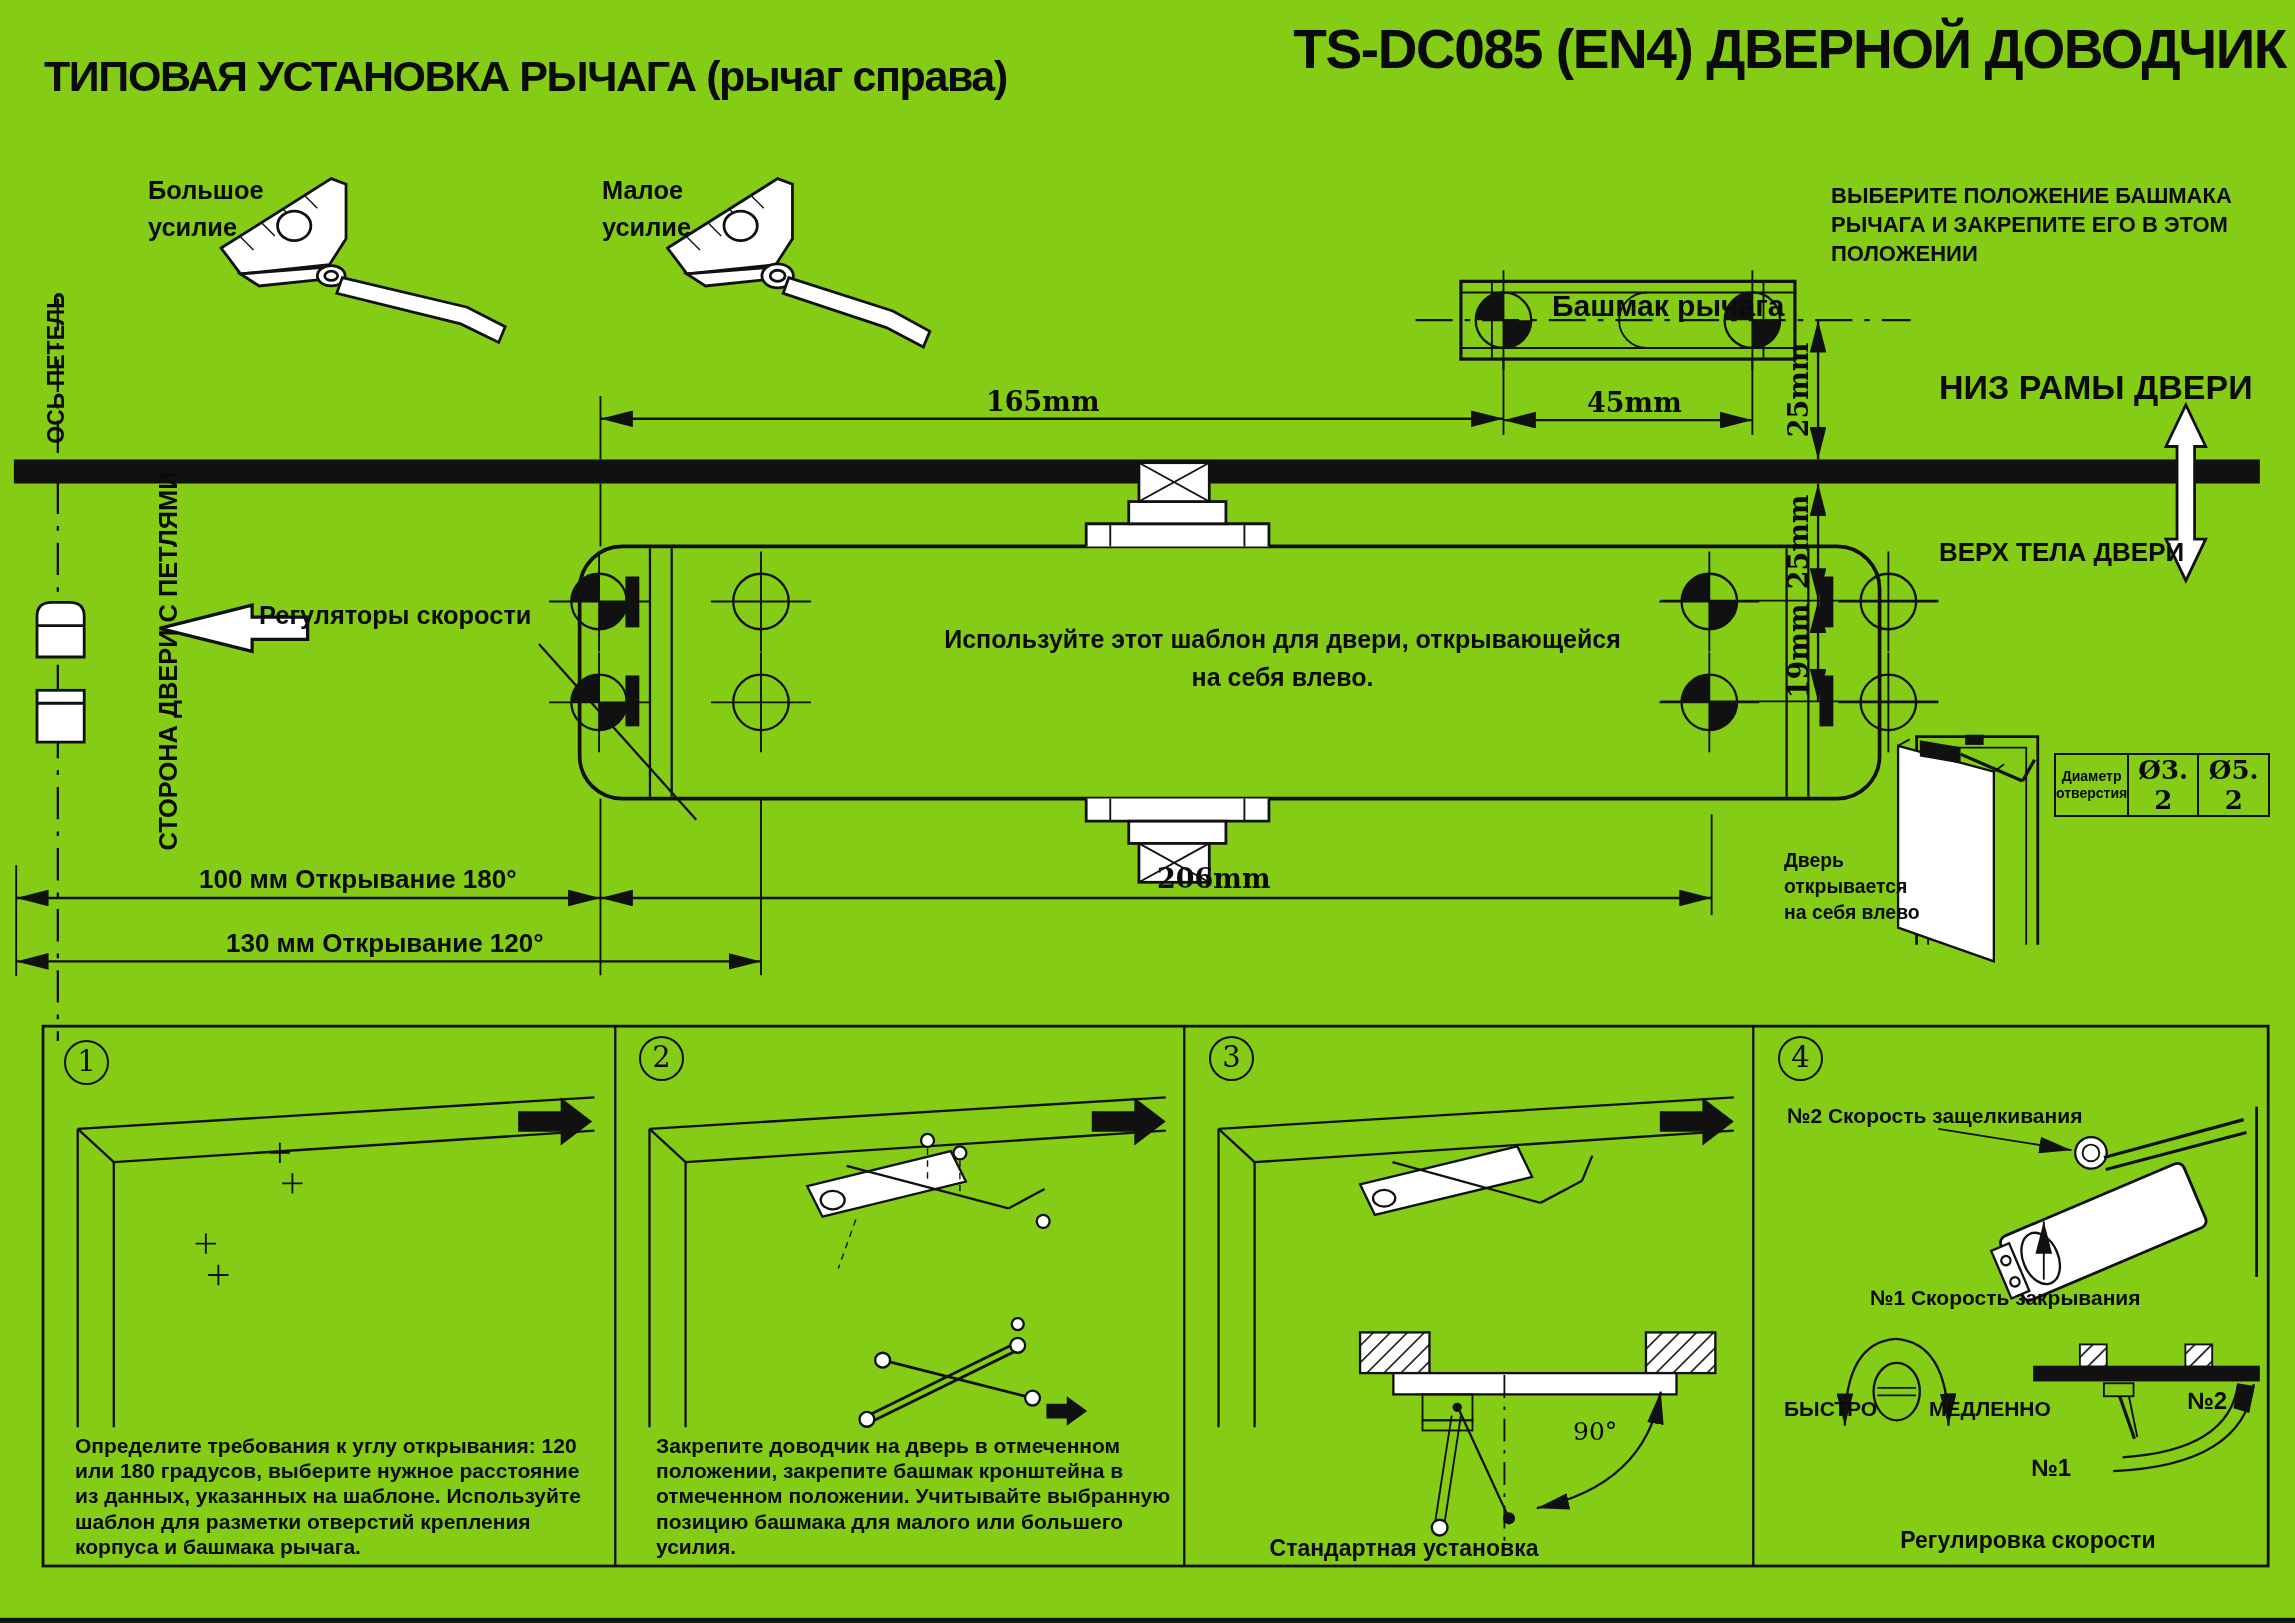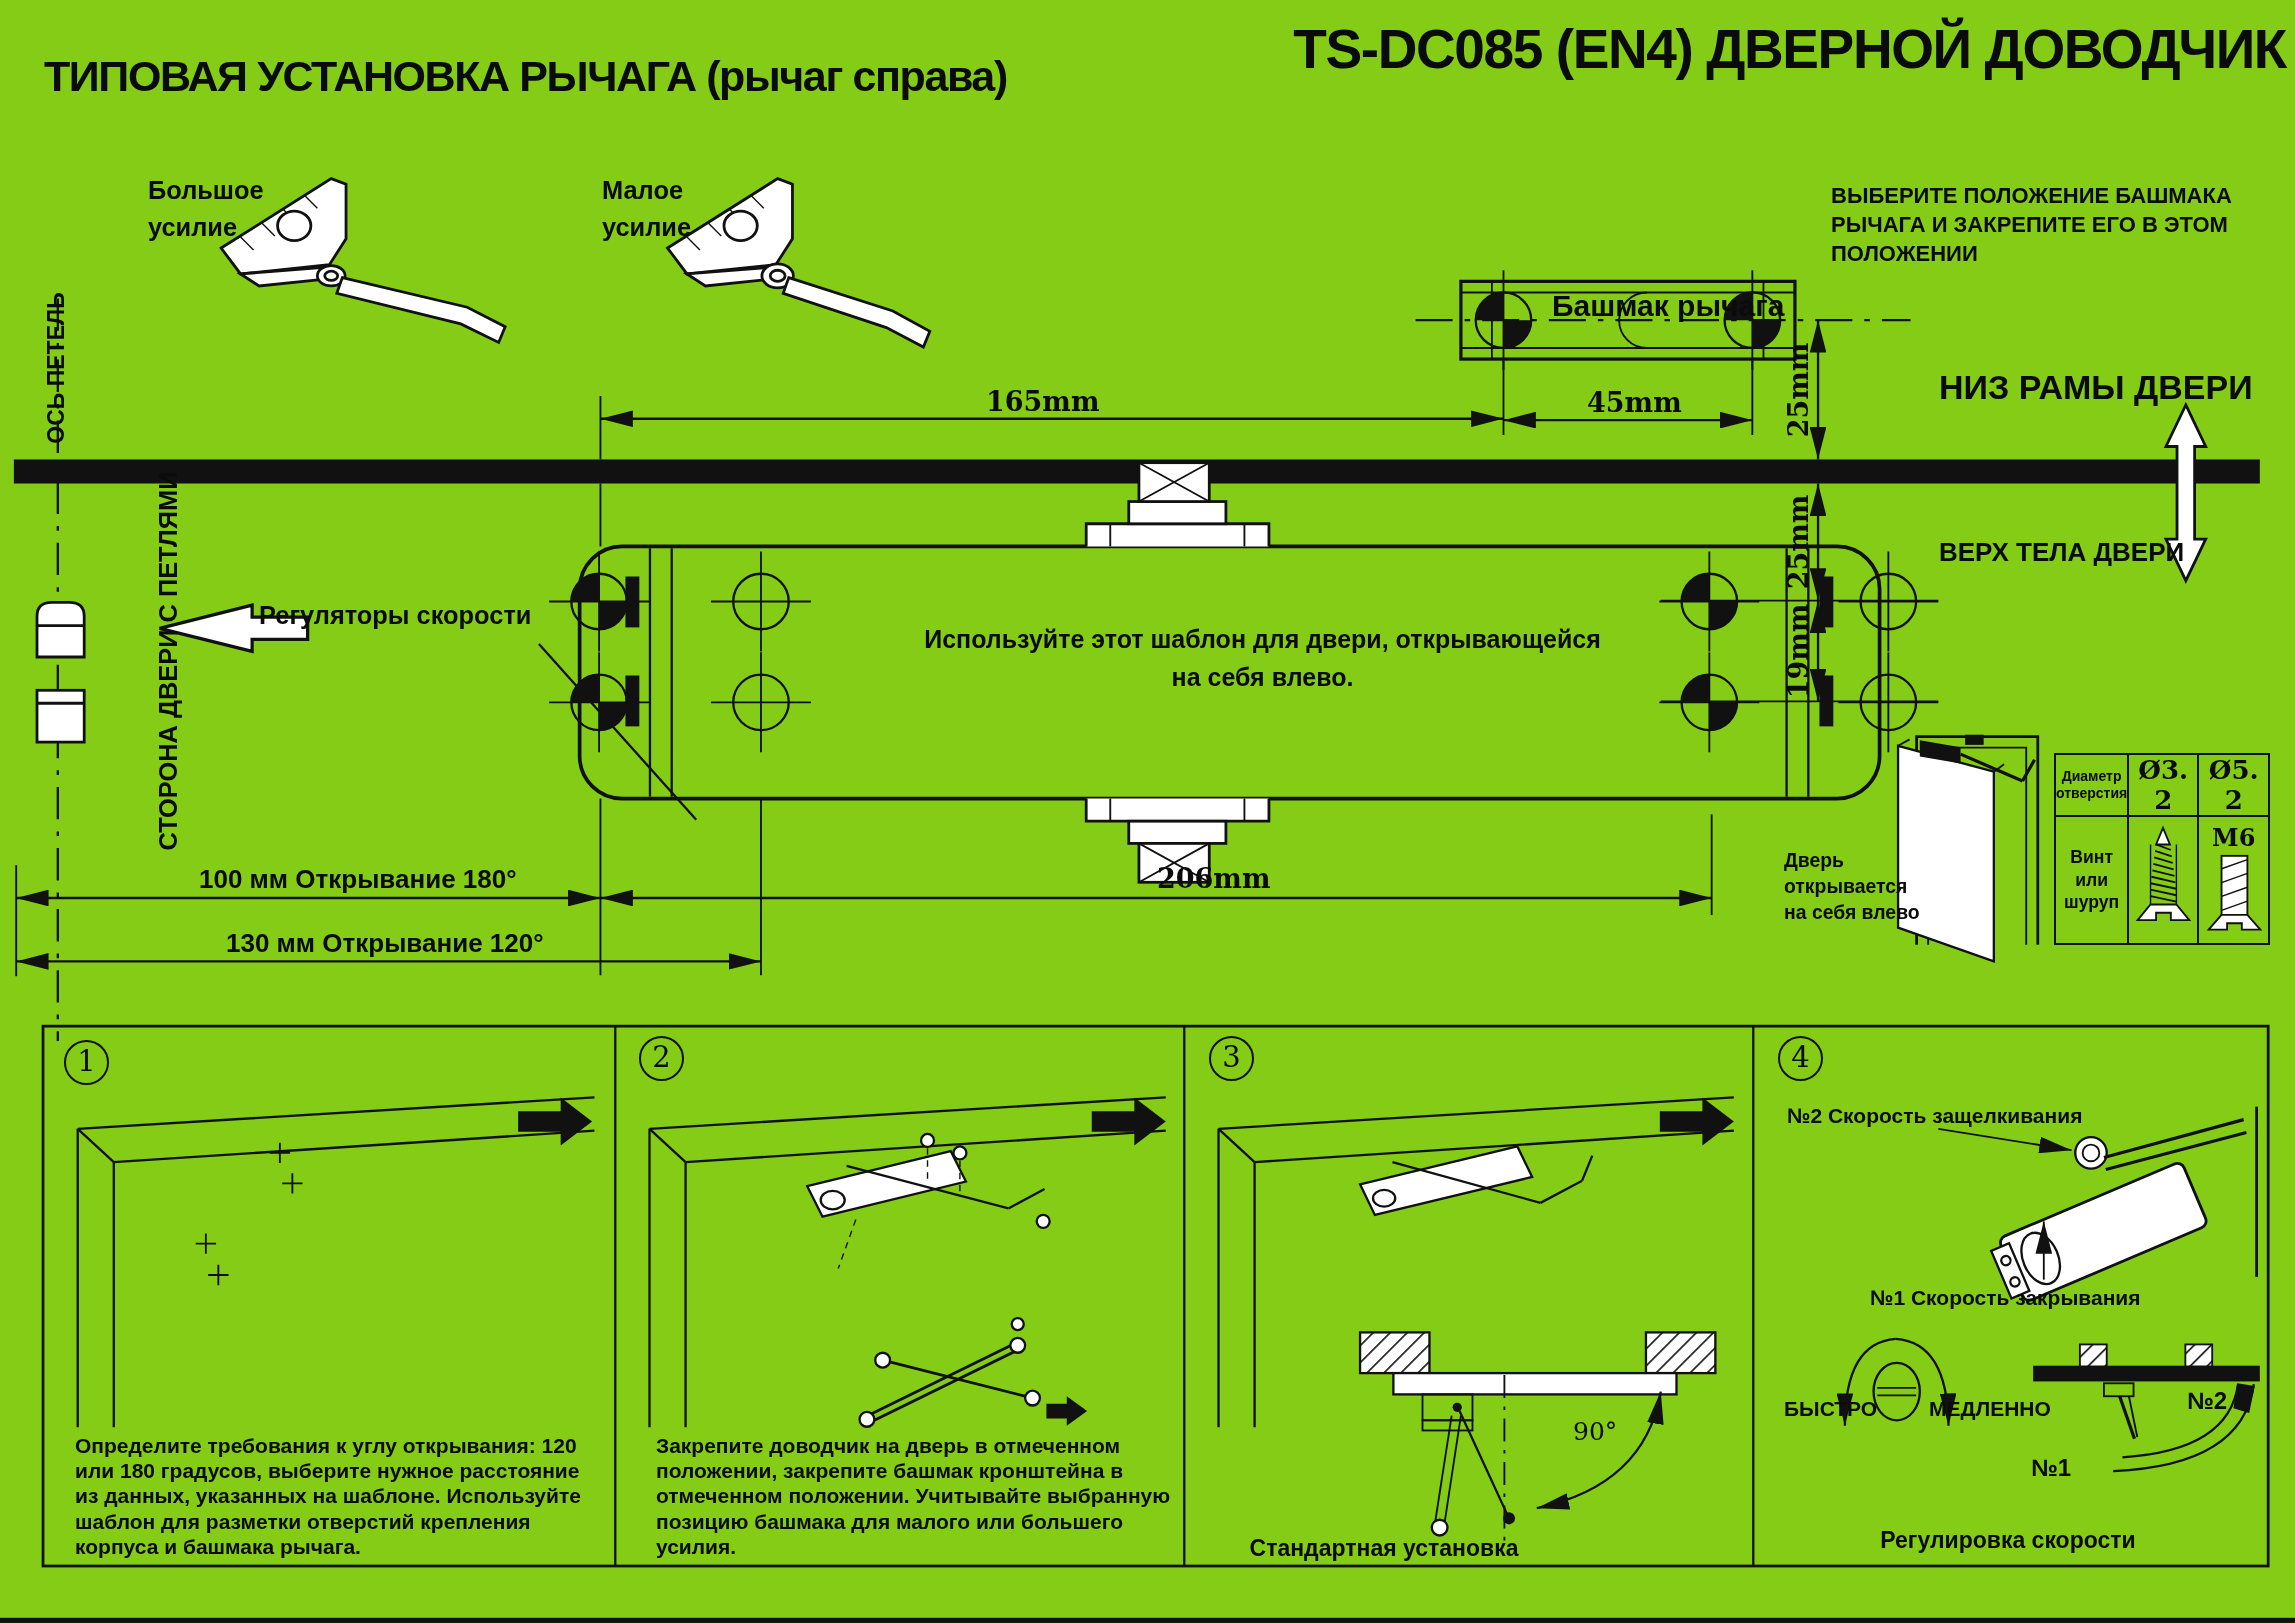--- a/index.html
+++ b/index.html
@@ -2,21 +2,21 @@
 <html style="font-size:7.4px"><head>
 <meta charset="utf-8">
 <style>
   html,body{margin:0;padding:0;background:#fff;}
   #page{position:relative;width:2295px;height:1623px;background:#84cc16;overflow:hidden;
         font-family:"Liberation Sans",sans-serif;color:#0b0b0b;}
   svg{position:absolute;left:0;top:0;}
   .t{position:absolute;color:#0b0b0b;}
   .b{font-weight:bold;}
   .nw{white-space:nowrap;}
-  .ctr{text-align:center;}
+  .ctr{text-align:center;margin-left:20px;}
   .dim{font-family:"DejaVu Serif","Liberation Serif",serif;font-weight:bold;}
   .rot{transform:translate(-50%,-50%) rotate(-90deg);white-space:nowrap;}
   .title-l{font-size:43px;font-weight:bold;letter-spacing:-1.4px;}
   .title-r{font-size:55px;font-weight:bold;letter-spacing:-1.4px;text-align:right;}
   .lbl55{font-size:25.4px;}
   .lbl47{font-size:22px;line-height:1.32;}
   .lbl42{font-size:19.4px;line-height:1.35;}
   .dimtxt{font-size:27px;}
   .stepnum{width:41px;height:41px;border:2.3px solid #111;border-radius:50%;
            font-family:"DejaVu Serif",serif;font-size:29px;line-height:39px;
@@ -351,43 +351,20 @@
 
 <div class="t b lbl42" style="left:1784px;top:847px;width:139px;">Дверь открывается на себя влево</div>
 
 <table class="spec-table">
   <tbody>
         <tr>
     <td style="width:61px;height:60px;font-size:14px;font-weight:bold;line-height:1.2;">Диаметр отверстия</td>
     <td class="dim" style="width:68px;font-size:26px;">Ø3. 2</td>
     <td class="dim" style="width:69px;font-size:26px;">Ø5. 2</td>
   </tr>
-  <tr>
-    <td style="height:126px;font-size:17.6px;font-weight:bold;line-height:1.3;">Винт или шуруп</td>
-    <td>
-      <svg width="60" height="116" viewBox="0 0 130 250" style="position:static;display:block;margin:0 auto;">
-        <g stroke="#111" fill="none" stroke-width="4">
-          <path d="M65 12 L50 48 L80 48 Z" fill="#fff"></path>
-          <path d="M50 48 L82 60 M48 62 L84 74 M46 76 L86 88 M44 90 L88 102 M42 104 L90 116 M40 118 L92 130 M38 132 L94 144 M38 146 L94 158 M38 160 L94 172"></path>
-          <path d="M38 48 L38 178 M94 48 L94 178" stroke-width="3"></path>
-          <path d="M38 178 L10 212 H50 V196 H82 V212 H122 L94 178 Z" fill="#fff"></path>
-        </g>
-      </svg>
-    </td>
-    <td>
-      <div class="dim" style="font-size:24px;margin-top:2.8px;">M6</div>
-      <svg width="60" height="88" viewBox="0 0 130 190" style="position:static;display:block;margin:0 auto;">
-        <g stroke="#111" fill="none" stroke-width="4">
-          <rect x="38" y="8" width="56" height="128" fill="#fff"></rect>
-          <path d="M38 36 L94 16 M38 66 L94 46 M38 96 L94 76 M38 126 L94 106" stroke-width="3"></path>
-          <path d="M38 136 L10 168 H50 V154 H82 V168 H122 L94 136 Z" fill="#fff"></path>
-        </g>
-      </svg>
-    </td>
-  </tr>
 </tbody>
     </table>
 
 <div class="t stepnum" style="left:64px;top:1040px;">1</div>
 <div class="t stepnum" style="left:639px;top:1036px;">2</div>
 <div class="t stepnum" style="left:1209px;top:1036px;">3</div>
 <div class="t stepnum" style="left:1778px;top:1036px;">4</div>
 
 <div class="t steptxt" style="left:75px;top:1433px;width:532px;">Определите требования к углу открывания: 120 или 180 градусов, выберите нужное расстояние из данных, указанных на шаблоне. Используйте шаблон для разметки отверстий крепления корпуса и башмака рычага.</div>
 <div class="t steptxt" style="left:656px;top:1433px;width:523px;">Закрепите доводчик на дверь в отмеченном положении, закрепите башмак кронштейна в отмеченном положении. Учитывайте выбранную позицию башмака для малого или большего усилия.</div>

